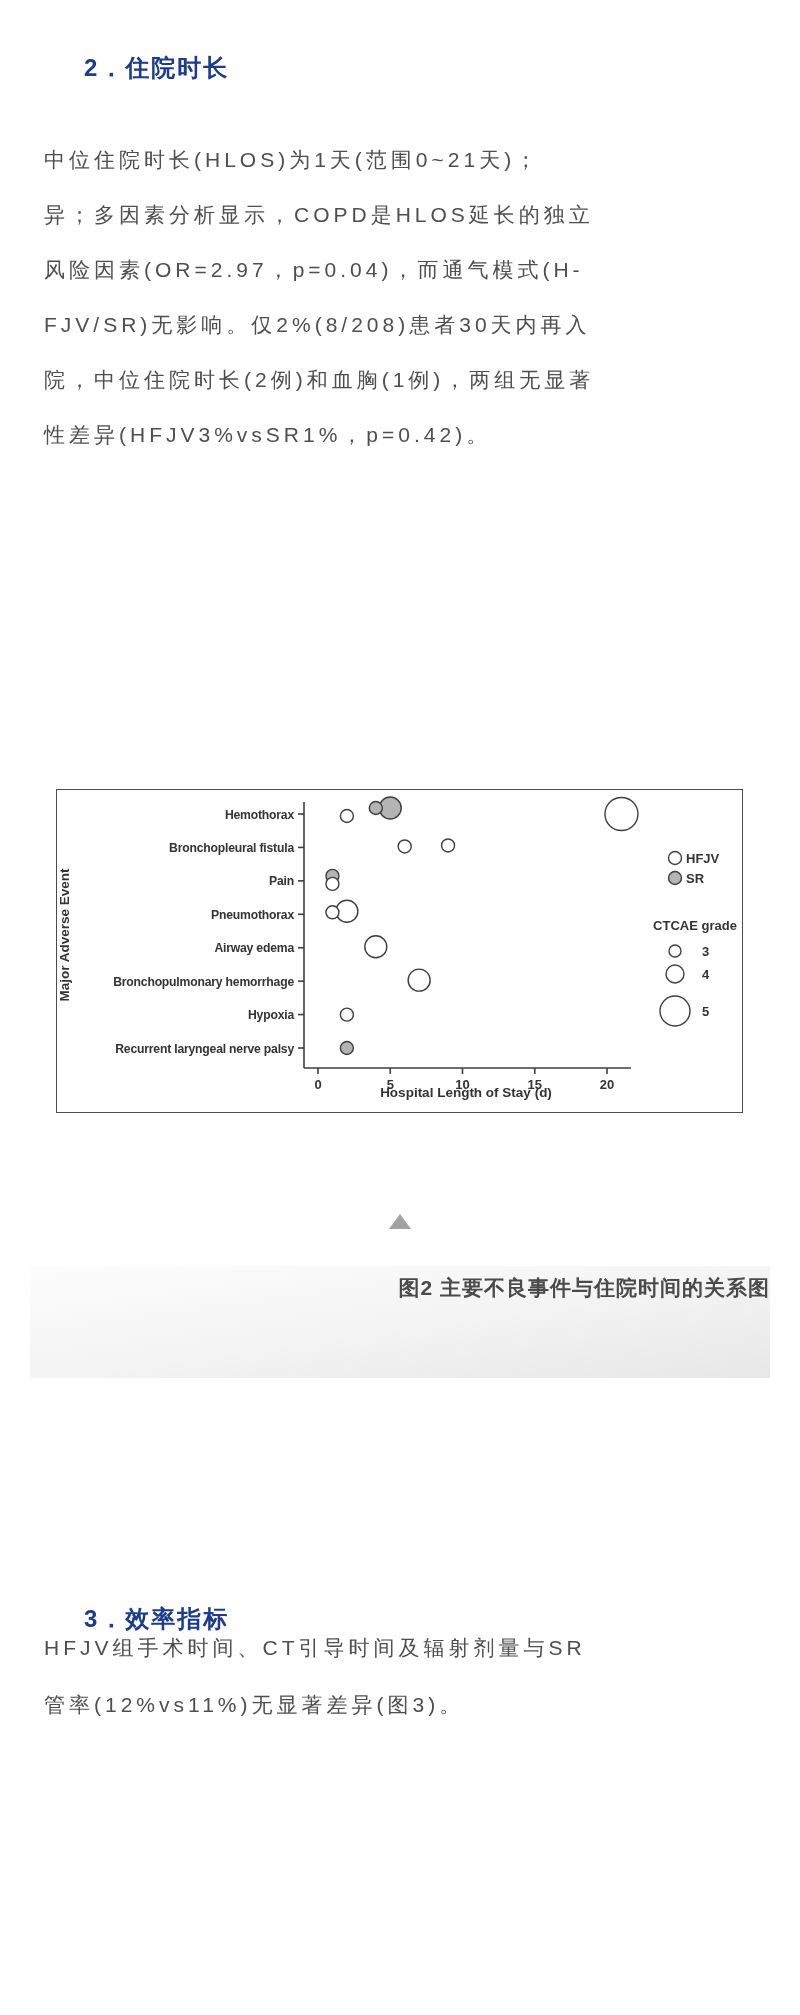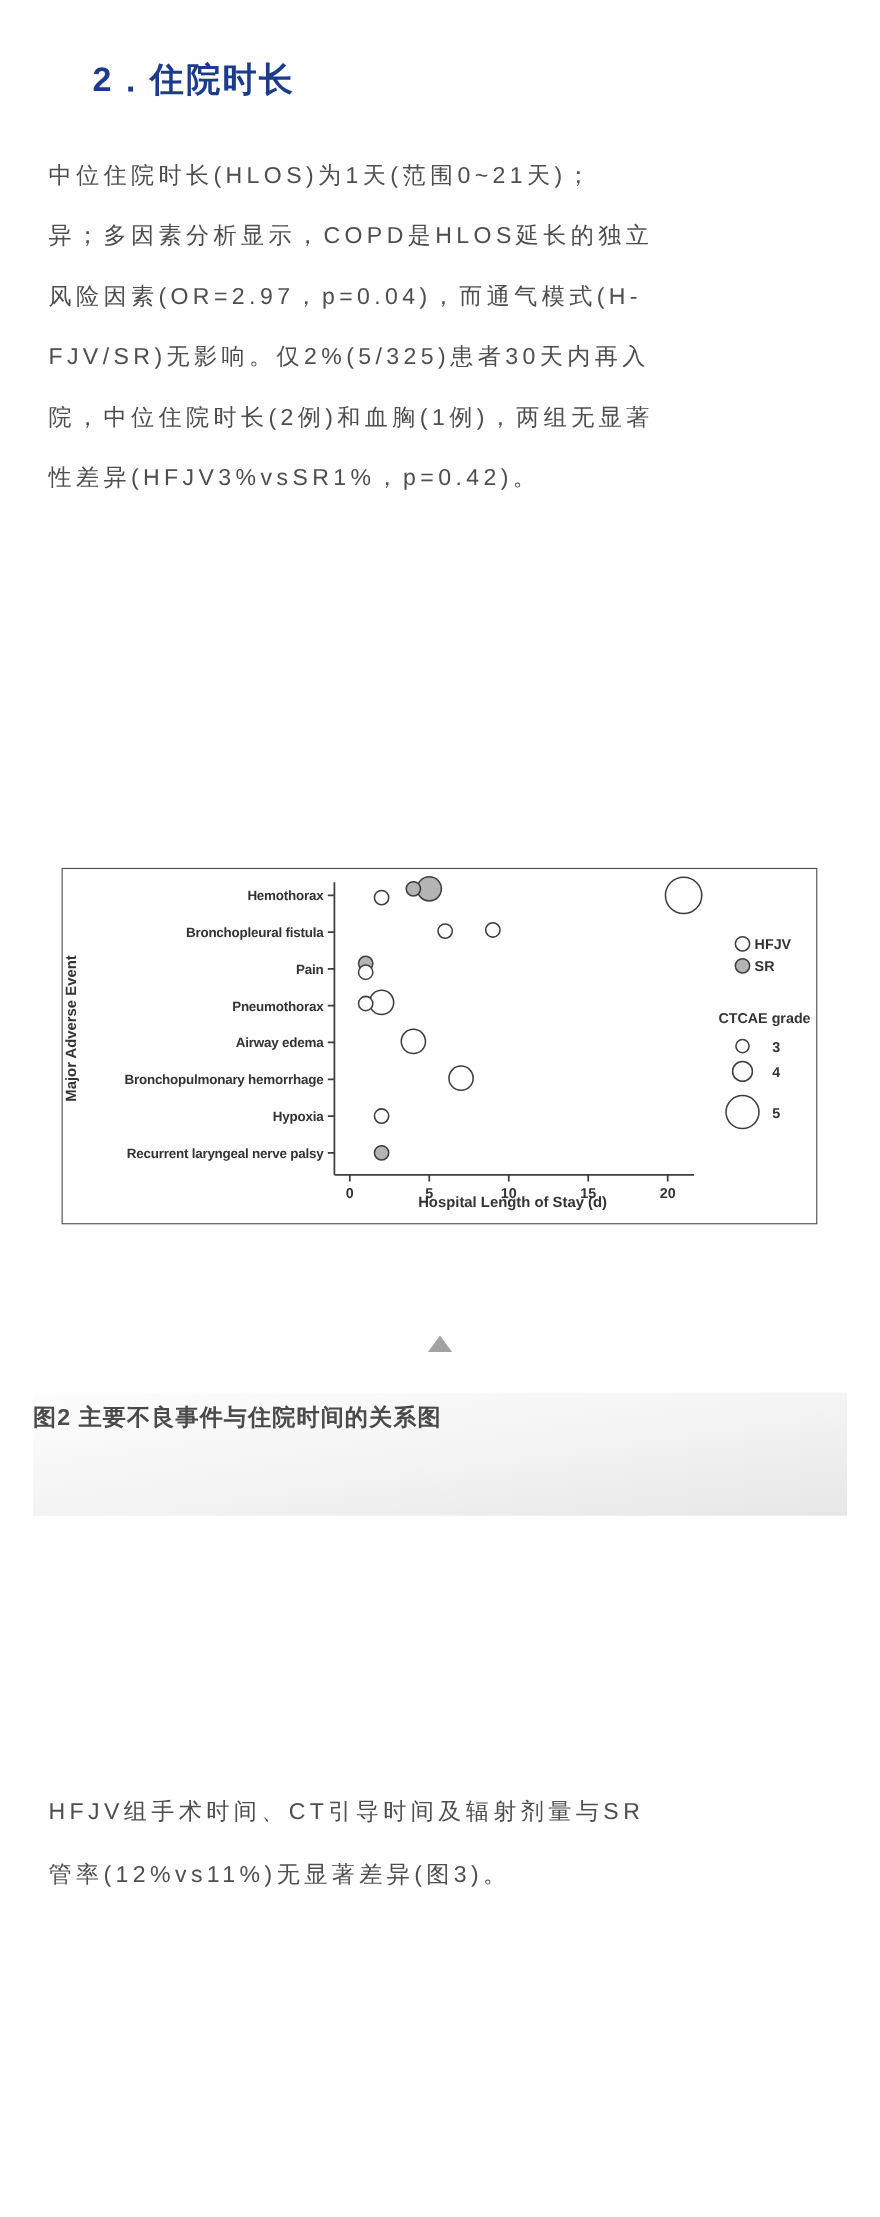--- a/index.html
+++ b/index.html
@@ -3,21 +3,21 @@
 <meta charset="utf-8">
 <style>
   html,body { margin:0; padding:0; background:#ffffff; }
   .page {
     position:relative; width:800px; height:2015px; margin:0 auto;
     background:#ffffff; overflow:hidden;
     font-family:"Liberation Sans","DejaVu Sans",sans-serif;
   }
   .h-blue {
     position:absolute; left:84px;
-    color:#1d3b8b; font-size:31px; font-weight:bold; letter-spacing:2px;
+    color:#1d3b8b; font-size:24px; font-weight:bold; letter-spacing:2px;
     white-space:nowrap;
   }
   .para {
     position:absolute; left:44px; width:712px;
     color:#4e4e4e; font-size:21px; letter-spacing:4px;
   }
   .para .line { height:55px; line-height:55px; white-space:nowrap; }
   .para-2 .line { height:57px; line-height:57px; }
   .chart-box {
     position:absolute; left:56px; top:789px; width:685px; height:322px;
@@ -32,36 +32,36 @@
   .tri {
     position:absolute; left:389px; top:1214px; width:0; height:0;
     border-left:11px solid transparent; border-right:11px solid transparent;
     border-bottom:15px solid #a2a2a2; cursor:pointer;
   }
   .gray-block {
     position:absolute; left:30px; top:1266px; width:740px; height:112px;
     background:linear-gradient(172deg,#fdfdfd 0%,#f4f4f4 50%,#e7e7e7 100%);
   }
   .caption {
-    padding-top:8px; text-align:left;
+    padding-top:8px; text-align:right;
     color:#4a4a4a; font-size:21px; font-weight:bold; letter-spacing:1px;
   }
 </style>
 </head>
 <body>
 
 <div class="page">
 
   <div class="h-blue" style="top:52px;">2．住院时长</div>
 
   <div class="para" style="top:132px;">
     <div class="line">中位住院时长(HLOS)为1天(范围0~21天)；</div>
     <div class="line">异；多因素分析显示，COPD是HLOS延长的独立</div>
     <div class="line">风险因素(OR=2.97，p=0.04)，而通气模式(H-</div>
-    <div class="line">FJV/SR)无影响。仅2%(5/325)患者30天内再入</div>
+    <div class="line">FJV/SR)无影响。仅2%(8/208)患者30天内再入</div>
     <div class="line">院，中位住院时长(2例)和血胸(1例)，两组无显著</div>
     <div class="line">性差异(HFJV3%vsSR1%，p=0.42)。</div>
   </div>
 
   <div class="chart-box">
     <svg id="chart-svg" width="685" height="322" viewBox="0 0 685 322">
         <line x1="247" y1="12" x2="247" y2="278" class="ax"></line>
         <line x1="247" y1="278" x2="574" y2="278" class="ax"></line>
         <line x1="261" y1="278" x2="261" y2="284" class="ax"></line>
         <text x="261" y="299" class="tick" text-anchor="middle">0</text>
@@ -118,19 +118,20 @@
         <text x="645" y="226" class="leg">5</text>
       </svg>
   </div>
 
   <div class="tri"></div>
 
   <div class="gray-block">
     <div class="caption">图2 主要不良事件与住院时间的关系图</div>
   </div>
 
+  <div class="h-blue" style="top:1603px;">3．效率指标</div>
 
   <div class="para para-2" style="top:1619px;">
     <div class="line">HFJV组手术时间、CT引导时间及辐射剂量与SR</div>
     <div class="line">管率(12%vs11%)无显著差异(图3)。</div>
   </div>
 
 </div>
 
 </body></html>

